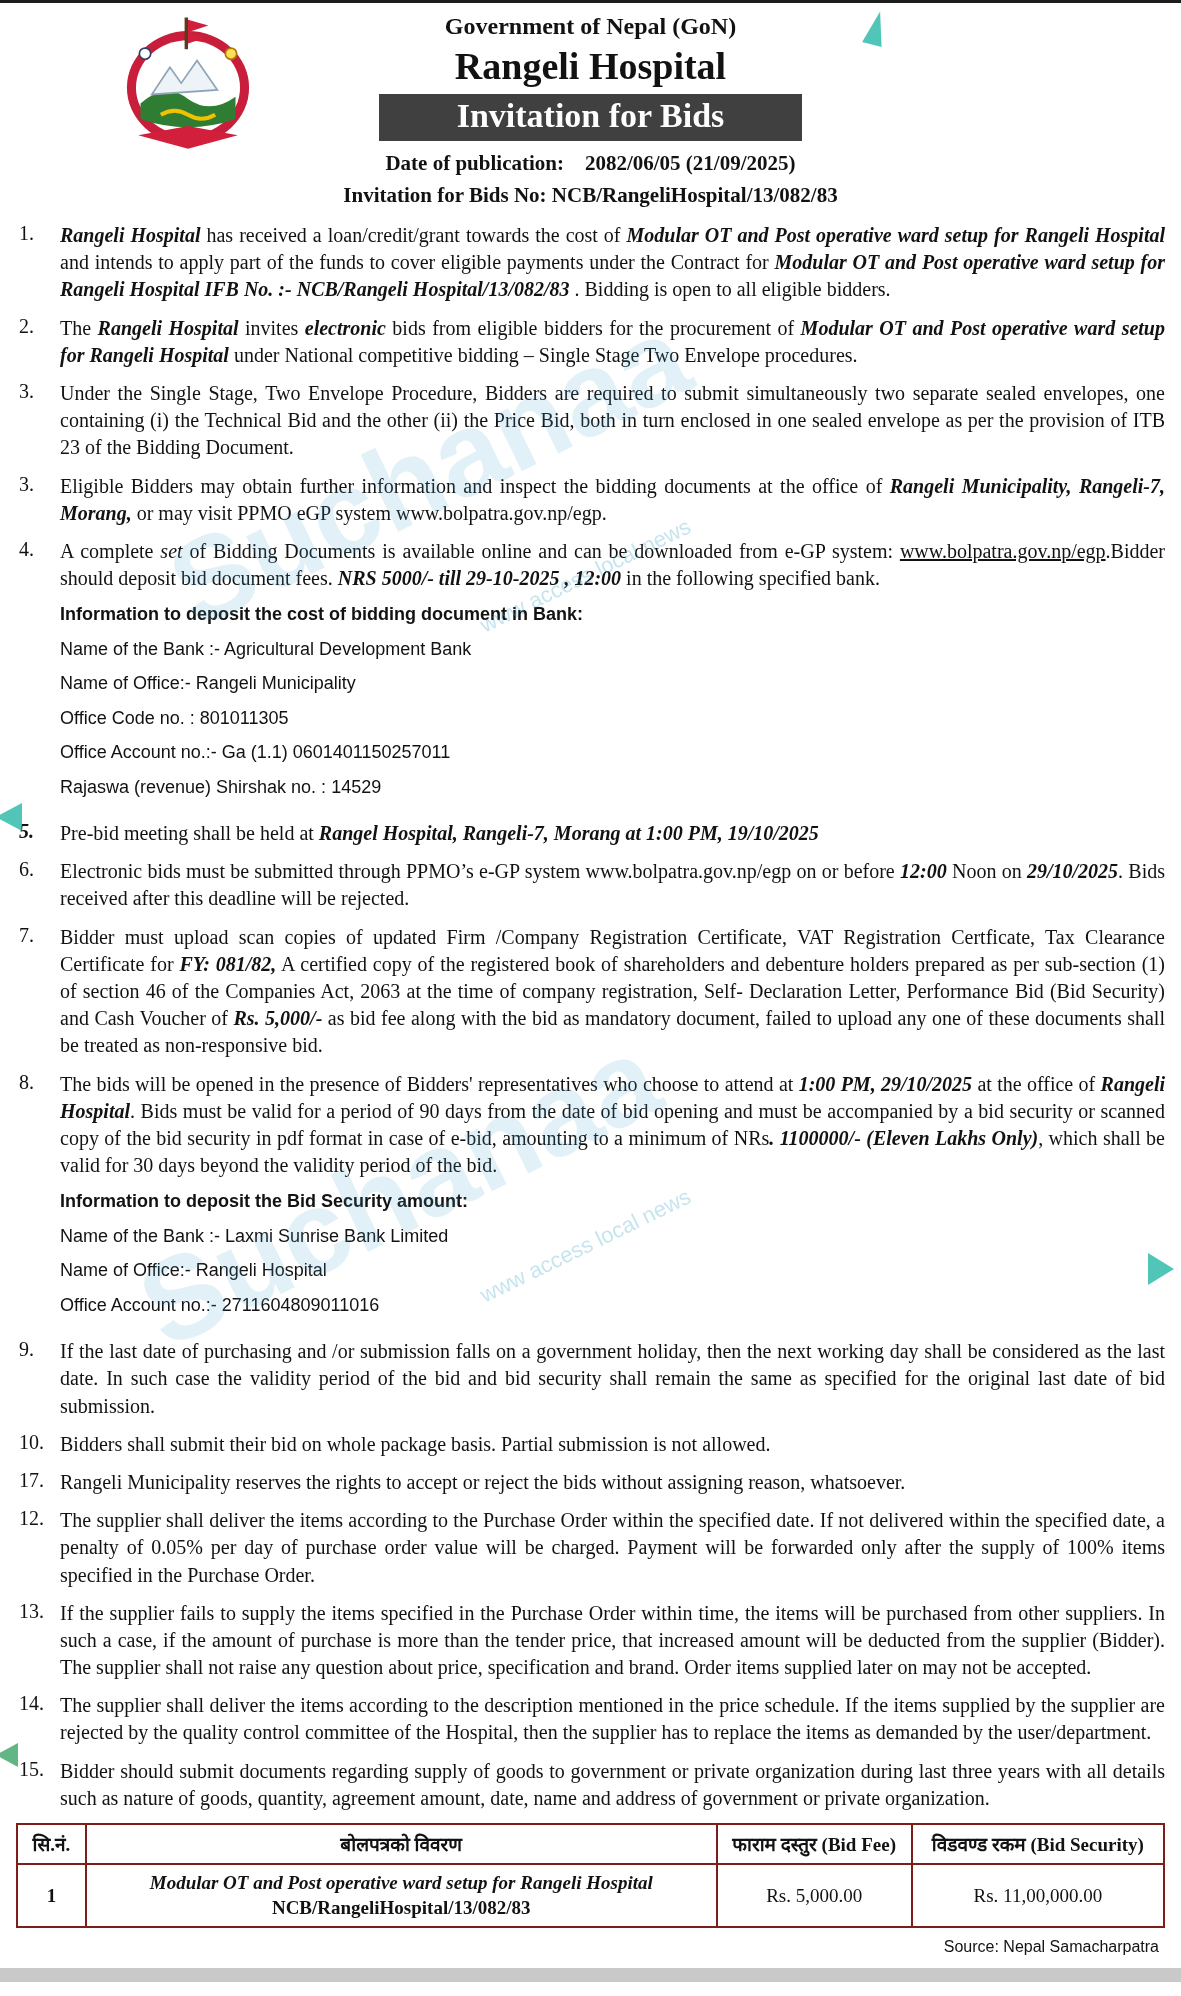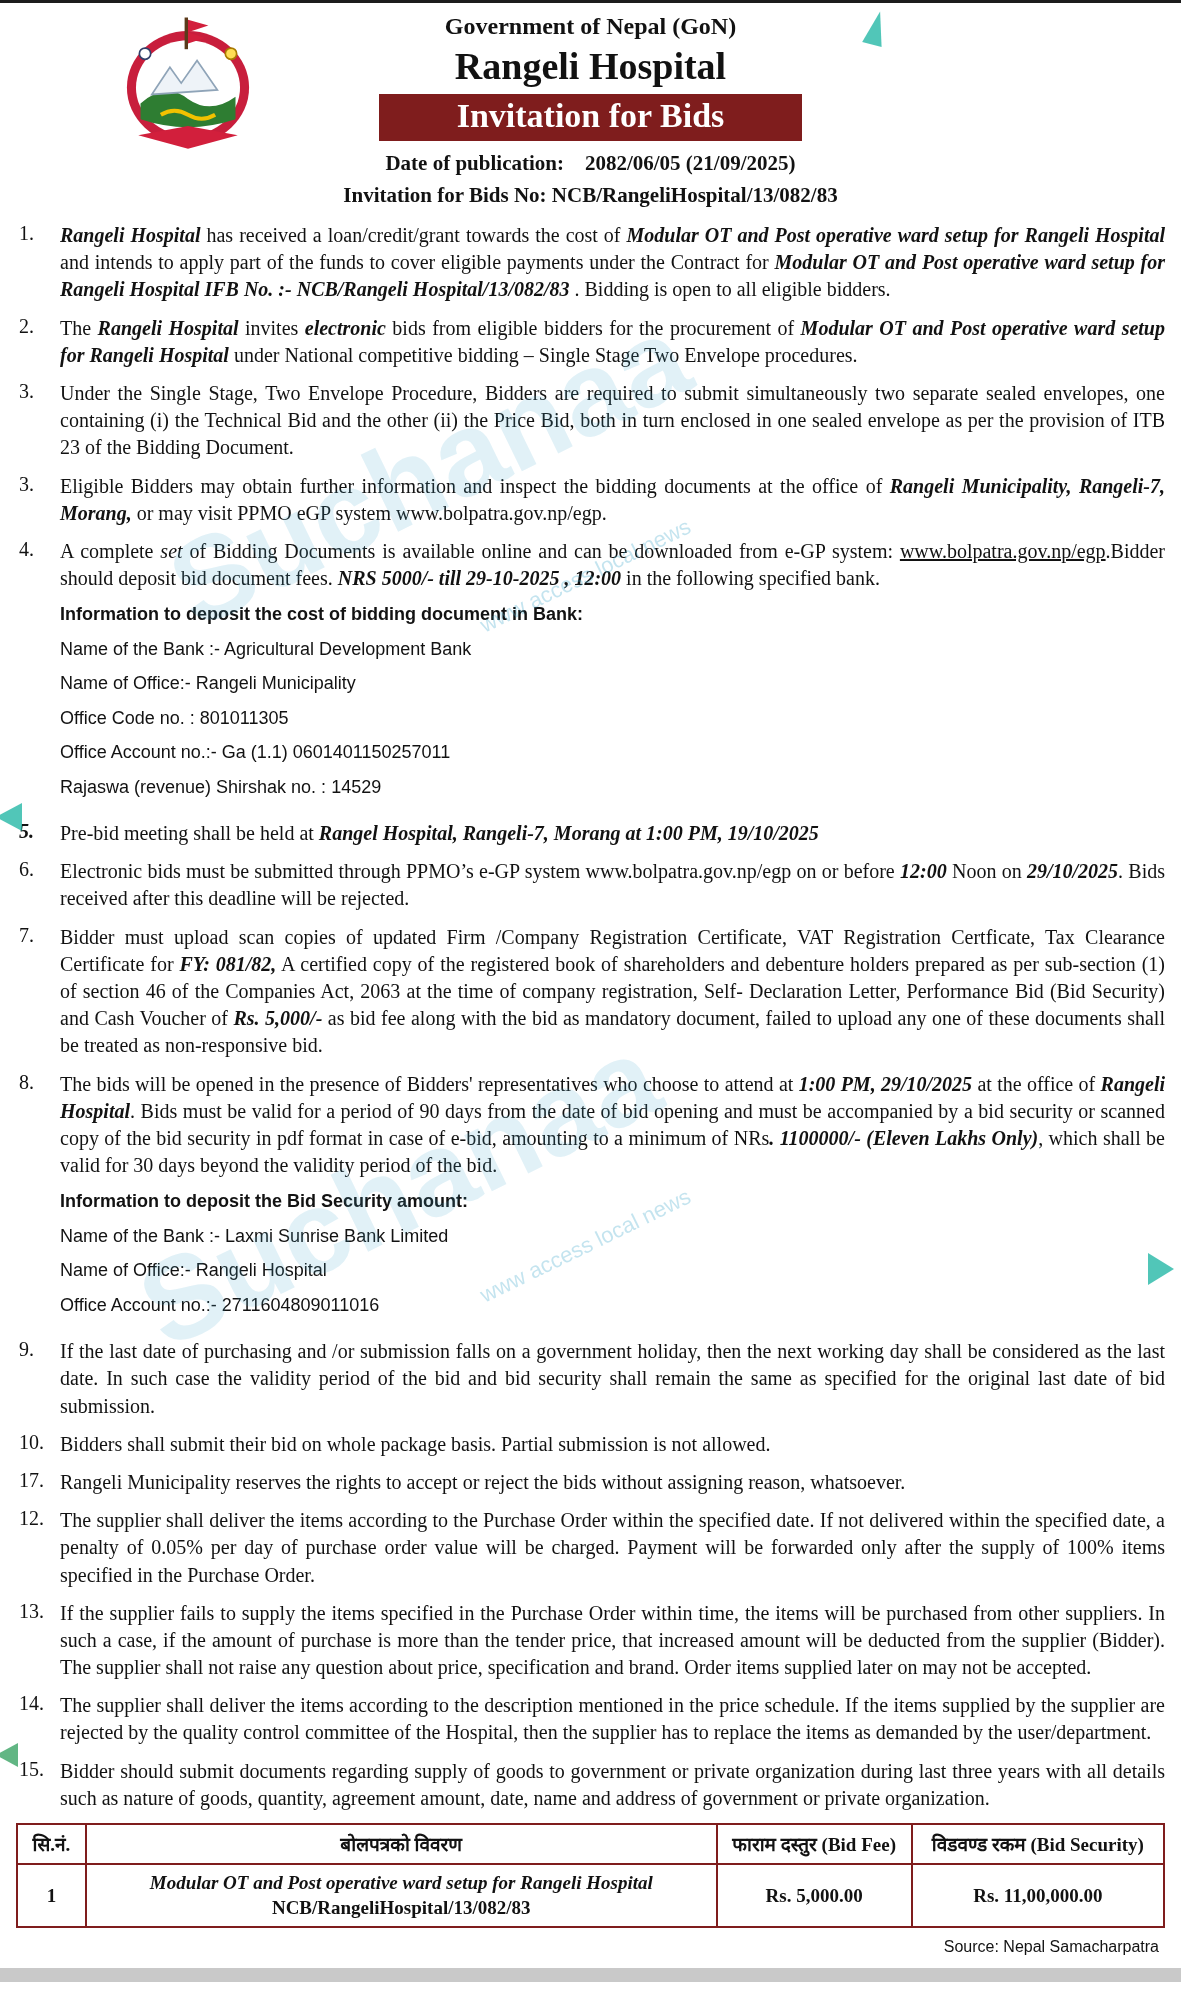--- a/index.html
+++ b/index.html
@@ -18,21 +18,21 @@
   }
   .content { position:relative; z-index:1; }
 
   
   .header { position:relative; text-align:center; padding-top:2px; }
   .logo { position:absolute; left:104px; top:2px; width:136px; height:138px; }
   .gov-line   { font-size:24px; font-weight:bold; }
   .hospital   { font-size:38px; font-weight:bold; margin-top:4px; }
   .banner-wrap{ margin-top:6px; }
   .banner {
-    display:inline-block; background:#7f1d1d; color:#fff;
+    display:inline-block; background:#404040; color:#fff;
     font-size:34px; font-weight:bold; padding:3px 78px 6px 78px;
   }
   .pub-line { font-size:21px; font-weight:bold; margin-top:10px; }
   .ifb-line { font-size:21px; font-weight:bold; margin-top:7px; }
 
   
   .items { margin-top:14px; }
   .item { display:flex; margin-bottom:11px; }
   .num  { flex:0 0 44px; font-size:20px; padding-left:3px; }
   .num.bi { font-weight:bold; font-style:italic; }
@@ -50,21 +50,21 @@
   table { width:100%; border-collapse:collapse; margin-top:8px; }
   th, td {
     border:2px solid #7f1d1d; padding:6px 8px; font-size:19px;
     font-family:"Liberation Serif","DejaVu Sans",serif;
   }
   th { font-weight:bold; text-align:center; }
   col.c-sn { width:6%; } col.c-desc { width:55%; }
   col.c-fee { width:17%; } col.c-sec { width:22%; }
   td.sn { text-align:center; font-weight:bold; vertical-align:middle; }
   td.desc { text-align:center; line-height:1.3; }
-  td.money { text-align:center; font-weight:bold; vertical-align:middle; }
+  td.money { text-align:center; font-weight:normal; vertical-align:middle; }
 
   
   .footer { display:flex; justify-content:flex-end; padding:10px 6px 8px 0; }
   .source { font-family:"Liberation Sans", sans-serif; font-size:16px; }
   .bottom-strip { height:14px; background:#c9c9c9; margin:4px -16px 0 -16px; }
 
   
   .wm, .wm-small, .teal-mark { position:absolute; z-index:2; pointer-events:none; }
   .wm {
     font-family:"Liberation Sans", sans-serif; font-weight:bold;

